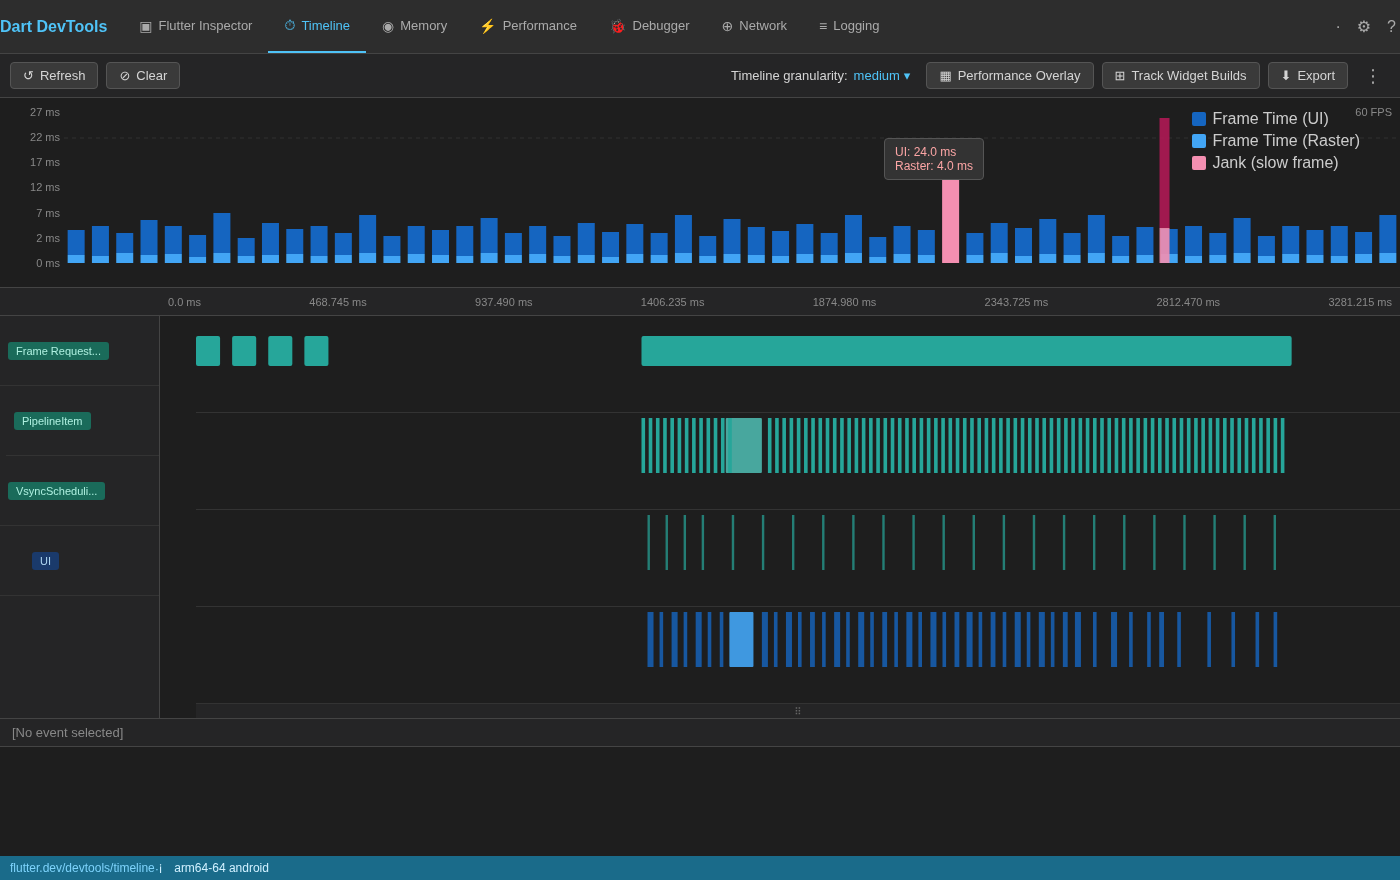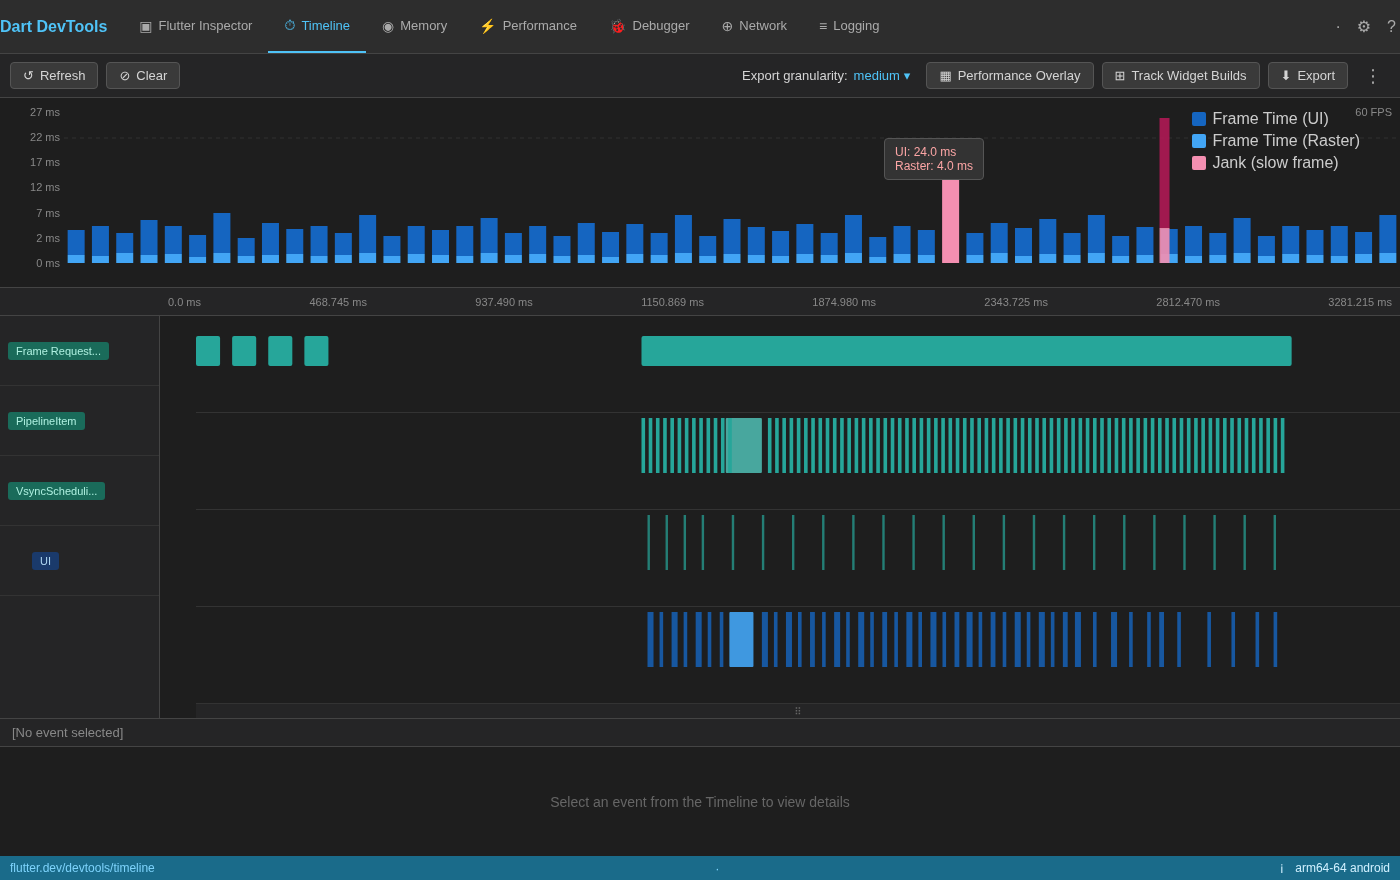--- a/index.html
+++ b/index.html
@@ -301,21 +301,20 @@
       font-size: 14px;
     }
 
     
     .bottom-bar {
       background: #1a6b8a;
       height: 24px;
       display: flex;
       align-items: center;
       padding: 0 10px;
-      justify-content: space-between;
     }
     .bottom-link {
       color: #7dd3fc;
       text-decoration: none;
       font-size: 12px;
     }
     .bottom-right {
       display: flex;
       align-items: center;
       gap: 12px;
@@ -389,21 +388,21 @@
     <button class="toolbar-btn">
       <span>↺</span>
       <span>Refresh</span>
     </button>
     <button class="toolbar-btn">
       <span>⊘</span>
       <span>Clear</span>
     </button>
     <div class="toolbar-separator"></div>
     <div class="profile-granularity">
-      <span>Export granularity:</span>
+      <span>Timeline granularity:</span>
       <div class="profile-dropdown">
         <span>medium</span>
         <span>▾</span>
       </div>
     </div>
     <div class="toolbar-separator" style="flex:0;width:20px;"></div>
     <button class="overlay-btn">
       <span>▦</span>
       <span>Performance Overlay</span>
     </button>
@@ -574,34 +573,34 @@
           </div>
         </div>
       </div>
     </div>
 
     <div class="timeline-ruler">
       <div class="ruler-marks">
         <span>0.0 ms</span>
         <span>468.745 ms</span>
         <span>937.490 ms</span>
-        <span>1150.869 ms</span>
+        <span>1406.235 ms</span>
         <span>1874.980 ms</span>
         <span>2343.725 ms</span>
         <span>2812.470 ms</span>
         <span>3281.215 ms</span>
       </div>
     </div>
 
     <div class="timeline-area">
       <div class="track-labels">
         <div class="track-label" style="height:70px;">
           <div class="track-label-inner">Frame Request...</div>
         </div>
-        <div class="track-label" style="height:70px;">
+        <div class="track-label" style="height:70px;margin-left:6px;">
           <div class="track-label-inner">PipelineItem</div>
         </div>
         <div class="track-label" style="height:70px;">
           <div class="track-label-inner">VsyncScheduli...</div>
         </div>
         <div class="track-label" style="height:70px;padding-left:32px;">
           <div class="track-label-inner ui">UI</div>
         </div>
       </div>
       <div class="track-content">
@@ -800,23 +799,20 @@
           <span style="color:#666;font-size:10px;">⠿</span>
         </div>
       </div>
     </div>
   </div>
 
   <div class="details-section">
     <div class="detail-header">
       <span>[No event selected]</span>
     </div>
-    <div class="detail-empty">
-      <span>Select an event from the Timeline to view details</span>
-    </div>
   </div>
 
   <div class="bottom-bar">
     <a class="bottom-link" href="#">flutter.dev/devtools/timeline</a>
     <span style="color:#7dd3fc;">·</span>
     <div class="bottom-right">
       <span>ℹ</span>
       <span>arm64-64 android</span>
     </div>
   </div>

